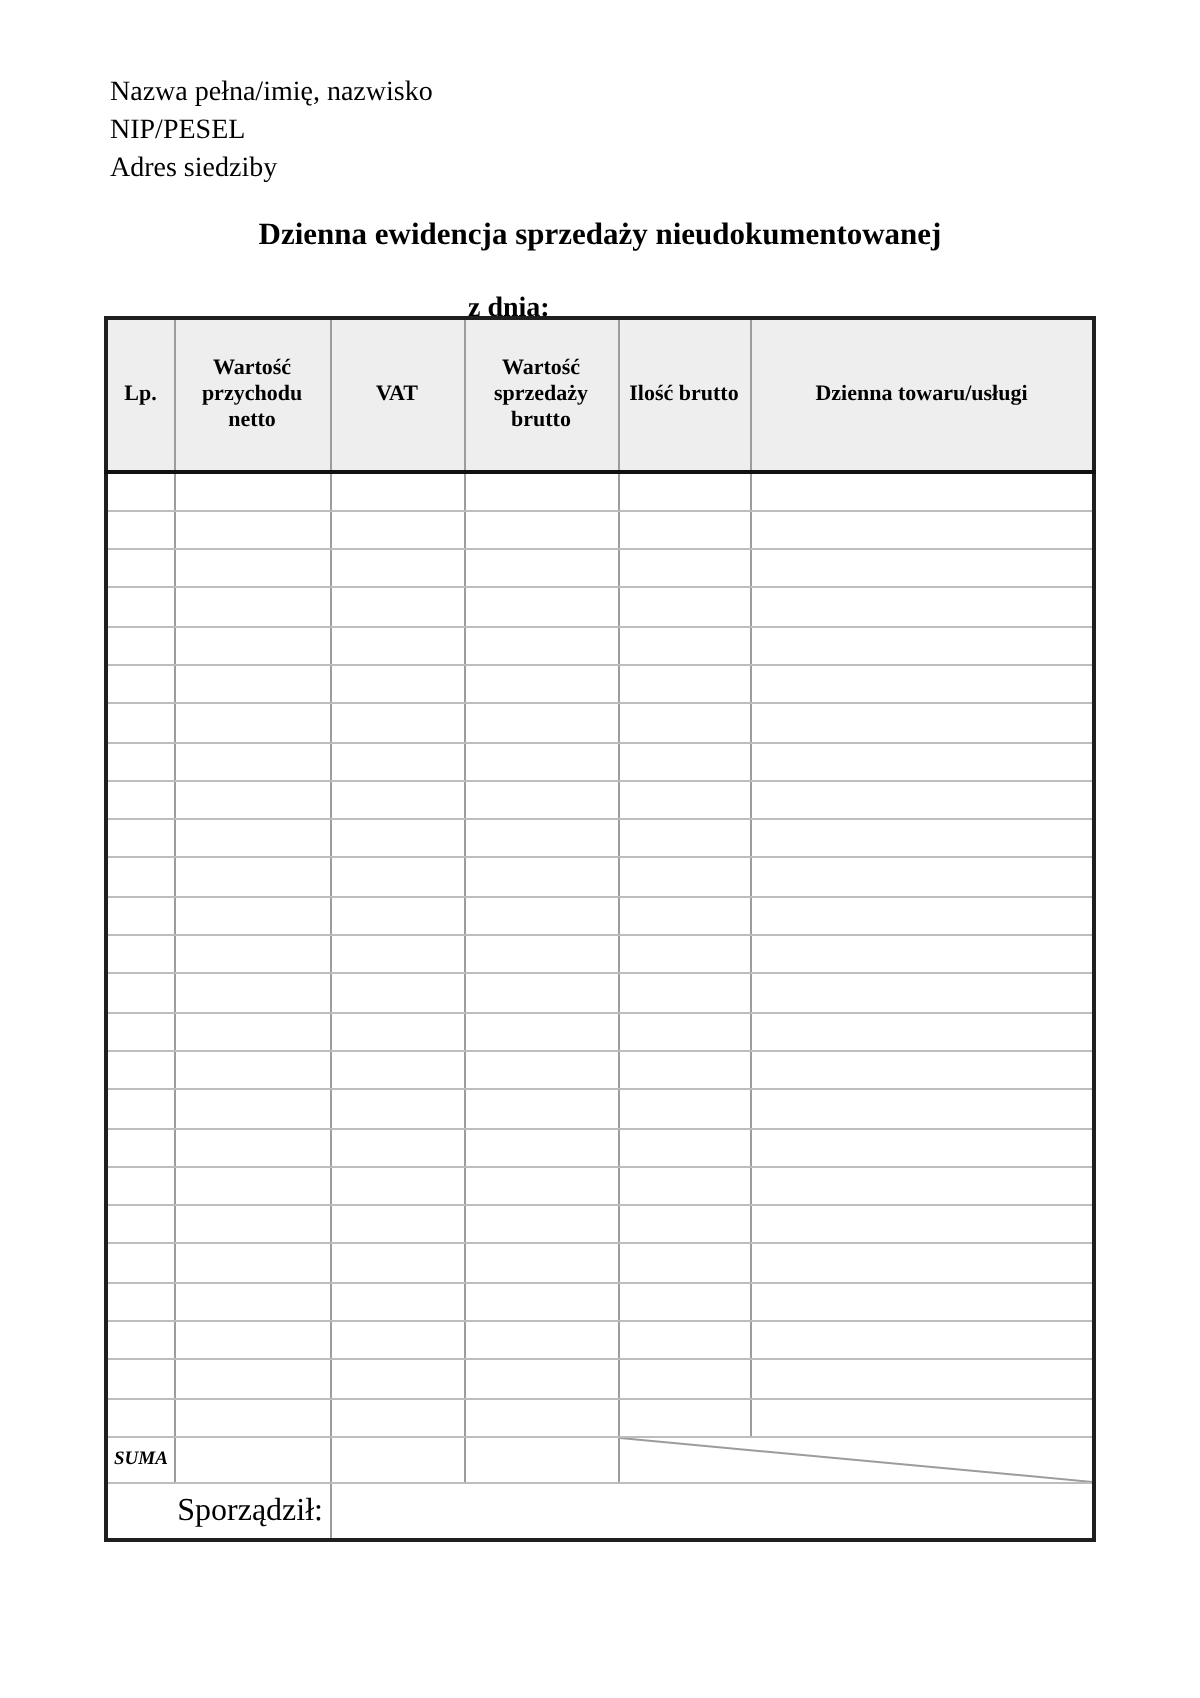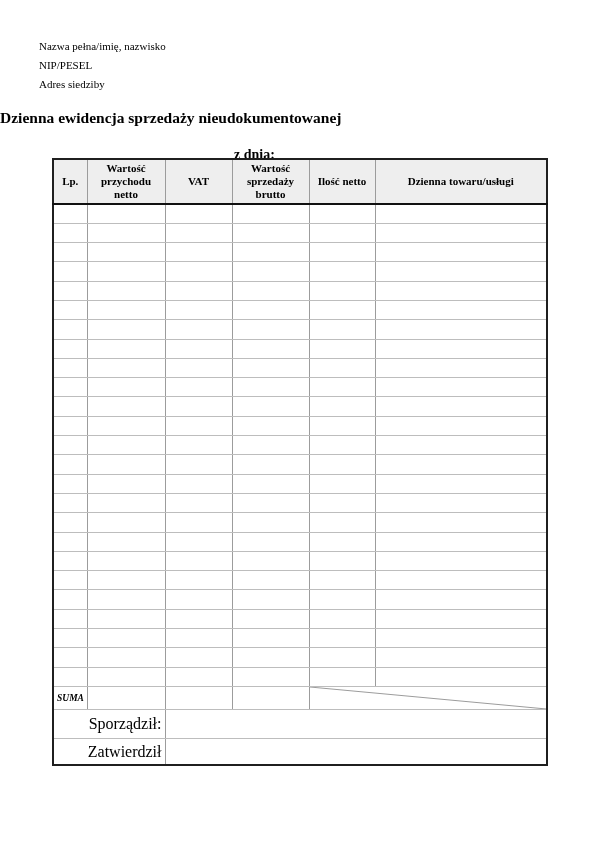--- a/index.html
+++ b/index.html
@@ -6,26 +6,27 @@
   html, body { background: #ffffff; }
   body {
     width: 600px; height: 849px;
     font-family: "Liberation Serif", serif;
     color: #000;
     position: relative;
   }
   .page { position: relative; width: 600px; height: 849px; background: #fff; }
 
   .identity {
-    position: absolute; left: 39px; top: 37px;
-    font-size: 11px; line-height: 19px;
+    position: absolute; left: 55px; top: 37px;
+    font-size: 14px; line-height: 19px;
   }
 
   .title {
     position: absolute; left: 0; top: 109px; width: 100%;
+    text-align: center;
     font-size: 15.5px; font-weight: bold; line-height: 18px;
   }
 
   .subtitle {
     position: absolute; left: 234px; top: 148px;
     font-size: 14px; font-weight: bold; line-height: 14px;
   }
 
   table.sales-table {
     position: absolute; left: 52px; top: 158px;
@@ -39,21 +40,21 @@
   col.c3 { width: 67px; }
   col.c4 { width: 77px; }
   col.c5 { width: 66px; }
   col.c6 { width: 172px; }
 
   thead tr { height: 45px; }
   th {
     background: #eeeeee;
     font-size: 11px; font-weight: bold; line-height: 13px;
     text-align: center; vertical-align: middle;
-    padding: 2px 1px;
+    padding: 18px 1px;
     border-left: 1px solid #9c9c9c;
     border-right: 1px solid #9c9c9c;
     border-top: 1px solid #9c9c9c;
     border-bottom: 2px solid #111111;
   }
 
   td {
     border-left: 1px solid #9c9c9c;
     border-right: 1px solid #9c9c9c;
     border-top: 1px solid #bdbdbd;
@@ -103,21 +104,21 @@
         <col class="c4">
         <col class="c5">
         <col class="c6">
     </colgroup>
     <thead>
       <tr>
         <th>Lp.</th>
         <th>Wartość przychodu netto</th>
         <th>VAT</th>
         <th>Wartość sprzedaży brutto</th>
-        <th>Ilość netto</th>
+        <th>Ilość brutto</th>
         <th>Dzienna towaru/usługi</th>
       </tr>
     </thead>
     <tbody id="empty-rows">
         <tr class="grid-row">
           <td></td>
           <td></td>
           <td></td>
           <td></td>
           <td></td>
@@ -325,20 +326,16 @@
         <td class="diag-cell" colspan="2">
           <svg viewBox="0 0 100 100" preserveAspectRatio="none">
             <line x1="0" y1="0" x2="100" y2="100" stroke="#9c9c9c" stroke-width="1" vector-effect="non-scaling-stroke"></line>
           </svg>
         </td>
       </tr>
       <tr class="footer-row-prepared">
         <td class="footer-label" colspan="2">Sporządził:</td>
         <td class="footer-value" colspan="4"></td>
       </tr>
-      <tr class="footer-row-approved">
-        <td class="footer-label" colspan="2">Zatwierdził</td>
-        <td class="footer-value" colspan="4"></td>
-      </tr>
     </tbody>
   </table>
 
 </div>
 
 </body></html>

